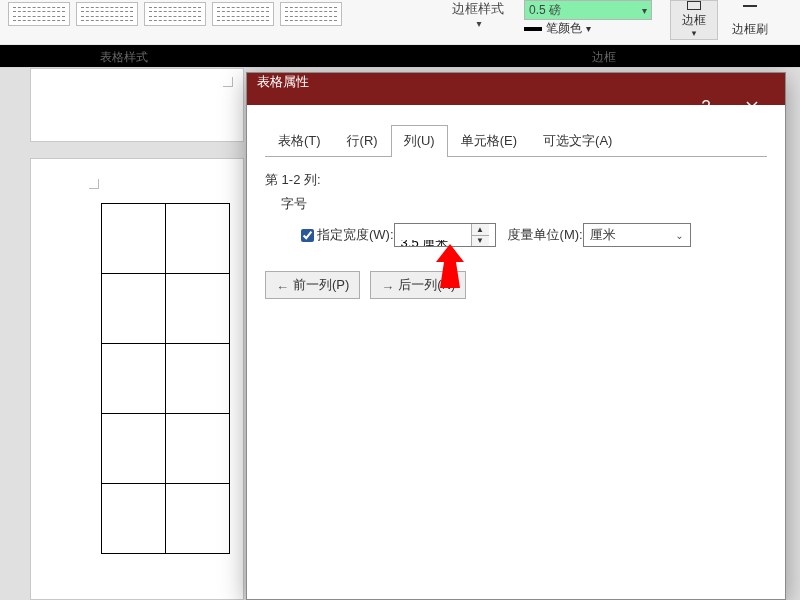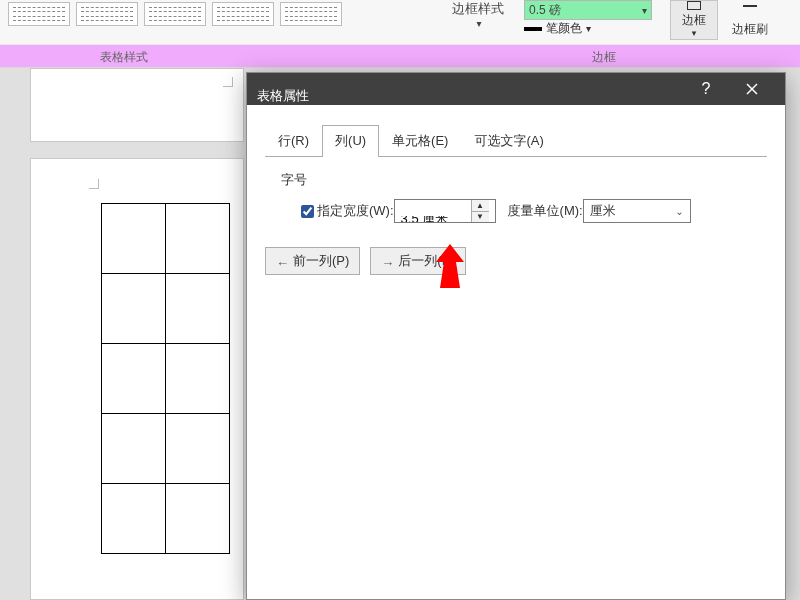--- a/index.html
+++ b/index.html
@@ -16,35 +16,35 @@
   .rbtn-bstyle .caret { font-size: 10px; margin-left: 2px; }
   .pen-wrap { position: absolute; left: 524px; top: 20px; display: flex; align-items: center; gap: 4px; font-size: 12px; }
   .pen-swatch { width: 18px; height: 4px; background: #000; }
   .wt-box { position: absolute; left: 524px; top: 0; width: 128px; height: 20px; border: 1px solid #b5b5b5; background: #86efac; display: flex; align-items: center; padding: 0 4px; font-size: 12px; color: #444; }
   .wt-box .caret { margin-left: auto; font-size: 10px; }
   .rbtn-border { position: absolute; left: 670px; top: 0; width: 48px; height: 40px; background: #e9e9e9; border: 1px solid #c6c6c6; display: flex; flex-direction: column; align-items: center; justify-content: flex-end; padding-bottom:2px; font-size: 12px; }
   .rbtn-border .icn { width: 14px; height: 14px; border: 1px solid #333; margin-bottom: 2px; }
   .rbtn-brush { position: absolute; left: 722px; top: 0; width: 56px; height: 40px; display:flex; flex-direction:column; align-items:center; justify-content:flex-end; padding-bottom:2px; font-size:12px; }
   .rbtn-brush .icn { width: 14px; height: 14px; border-top: 2px solid #333; margin-bottom: 2px; }
 
-  .group-row { position: absolute; left: 0; top: 44px; width: 800px; height: 24px; background: #f0abfc; border-bottom: 1px solid #d8d8d8; border-top:1px solid #e8e8e8; }
+  .group-row { position: absolute; left: 0; top: 44px; width: 800px; height: 24px; background: #000000; border-bottom: 1px solid #d8d8d8; border-top:1px solid #e8e8e8; }
   .group-label-styles { position: absolute; left: 100px; top: 4px; font-size: 12px; color: #666; }
   .group-label-border { position: absolute; left: 592px; top: 4px; font-size: 12px; color: #666; }
 
   .doc-area { position: absolute; left: 0; top: 68px; width: 800px; height: 532px; background: #e0e0e0; }
   .page1 { position: absolute; left: 30px; top: 0; width: 214px; height: 74px; background: #fff; border: 1px solid #c8c8c8; }
   .page1 .corner { position: absolute; right: 10px; top: 8px; width: 10px; height: 10px; border-right: 1px solid #bbb; border-bottom: 1px solid #bbb; }
   .page2 { position: absolute; left: 30px; top: 90px; width: 214px; height: 442px; background: #fff; border: 1px solid #c8c8c8; }
   .page2 .corner { position: absolute; left: 58px; top: 20px; width: 10px; height: 10px; border-right: 1px solid #bbb; border-bottom: 1px solid #bbb; }
   .tbl { position: absolute; left: 70px; top: 44px; border-collapse: collapse; }
   .tbl td { border: 1px solid #000; width: 64px; height: 70px; }
 
   
   .dialog { position: absolute; left: 246px; top: 72px; width: 540px; height: 528px; background: #fff; border: 1px solid #8a8a8a; box-shadow: 0 6px 24px rgba(0,0,0,0.35); }
-  .titlebar { height: 32px; background: #404040; display: flex; align-items: flex-end; padding: 0 10px; color: #fff; }
+  .titlebar { height: 32px; background: #7f1d1d; display: flex; align-items: flex-start; padding: 0 10px; color: #fff; flex-direction: column; }
   .title { font-size: 13px; }
   .title-actions { margin-left: auto; display: flex; align-items: center; gap: 0; }
   .tbtn { width: 46px; height: 32px; display: flex; align-items: center; justify-content: center; color: #fff; font-size: 14px; }
   .tbtn.help { font-size: 16px; }
   .tbtn.close svg { width: 12px; height: 12px; }
   .tbtn.close svg line { stroke: #fff; stroke-width: 1.5; }
 
   .tabs { display: flex; gap: 0; padding: 20px 18px 0 18px; }
   .tab { padding: 6px 12px; border: 1px solid transparent; border-bottom: none; font-size: 13px; color: #333; }
   .tab.active { border-color: #adadad; background: #fff; position: relative; }
@@ -183,28 +183,30 @@
       <div class="tbtn close">
         <svg viewBox="0 0 12 12">
             <line x1="1" y1="1" x2="11" y2="11"></line>
             <line x1="11" y1="1" x2="1" y2="11"></line>
           </svg>
       </div>
     </div>
   </div>
 
   <div class="tabs">
+    <div class="tab"><span>表格(T)</span></div>
     <div class="tab"><span>行(R)</span></div>
     <div class="tab active"><span>列(U)</span></div>
     <div class="tab"><span>单元格(E)</span></div>
     <div class="tab"><span>可选文字(A)</span></div>
   </div>
   <div class="tabline"></div>
 
   <div class="dlg-body">
+    <div class="col-range">第 1-2 列:</div>
     <div class="fieldset-label">字号</div>
 
     <div class="width-row">
       <input type="checkbox" class="cb" checked="" style="">
       <span>指定宽度(W):</span>
       <div class="spin">
         <input type="text" value="3.5 厘米" style="">
         <div class="btns">
           <div>▲</div>
           <div>▼</div>

